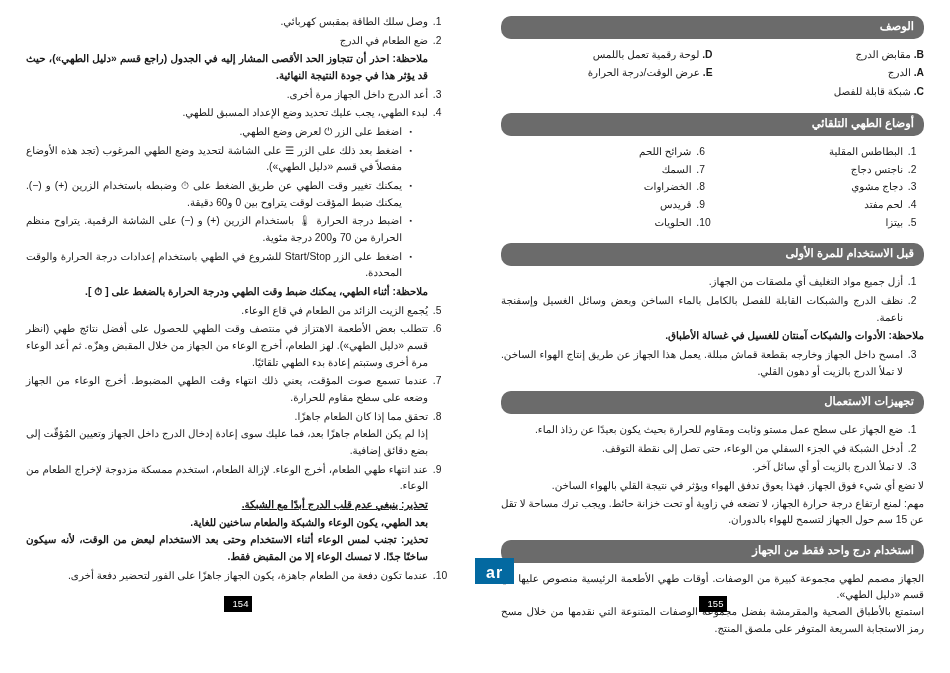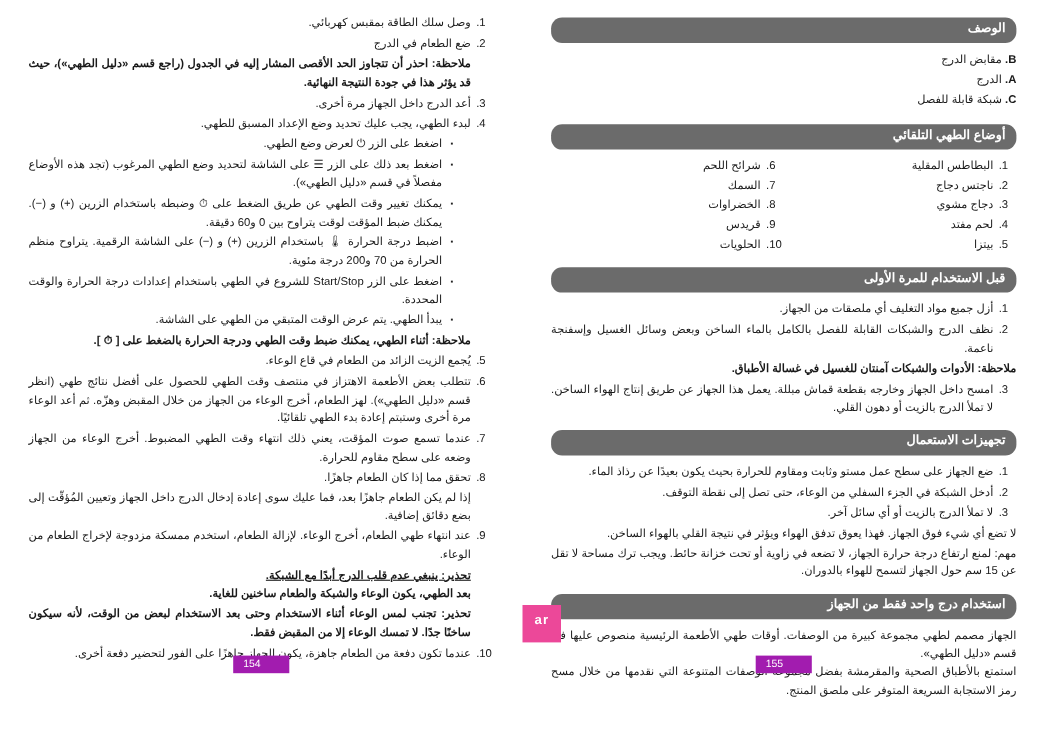--- a/index.html
+++ b/index.html
@@ -127,55 +127,61 @@
 
   .pagenum {
     position: absolute;
     bottom: 14px;
     left: 0;
     right: 0;
     text-align: center;
   }
   .pagenum span {
     display: inline-block;
-    background: #a21caf;
+    background: #000000;
     color: #fff;
     font-size: 9.5px;
-    padding: 2px 26px 3px 9px;
+    padding: 2px 3px 3px 9px;
     min-width: 16px;
     margin-top: 24px;
   }
 
   .lang-tab {
     position: absolute;
     left: 0;
     bottom: 42px;
-    background: #ec4899;
+    background: #0369a1;
     color: #fff;
-    font-size: 12px;
+    font-size: 16px;
     font-weight: bold;
-    padding: 6px 11px 14px 11px;
+    padding: 6px 11px 2px 11px;
     letter-spacing: 1px;
   }
 </style>
 </head>
 <body>
 
 <div class="page">
 
   <div class="col col-right">
 
     <div class="section-head first">الوصف</div>
 
     <div class="blk desc-cols">
       <div class="dc">
         <ul class="lettered">
           <li><span class="lbl">B.</span> <span>مقابض الدرج</span></li>
           <li><span class="lbl">A.</span> <span>الدرج</span></li>
           <li><span class="lbl">C.</span> <span>شبكة قابلة للفصل</span></li>
+        </ul>
+      </div>
+      <div class="dc">
+        <ul class="lettered">
+          <li><span class="lbl">D.</span> <span>لوحة رقمية تعمل باللمس</span></li>
+          <li><span class="lbl">E.</span> <span>عرض الوقت/درجة الحرارة</span></li>
         </ul>
       </div>
     </div>
 
     <div class="section-head">أوضاع الطهي التلقائي</div>
 
     <div class="blk two-col-list">
       <div class="half">
         <ol class="num latin">
           <li>البطاطس المقلية</li>
@@ -249,21 +255,20 @@
         <span>أعد الدرج داخل الجهاز مرة أخرى.</span>
       </li>
       <li>
         <span>لبدء الطهي، يجب عليك تحديد وضع الإعداد المسبق للطهي.</span>
         <ul class="dash">
           <li>اضغط على الزر ⏻ لعرض وضع الطهي.</li>
           <li>اضغط بعد ذلك على الزر ☰ على الشاشة لتحديد وضع الطهي المرغوب (تجد هذه الأوضاع مفصلاً في قسم «دليل الطهي»).</li>
           <li>يمكنك تغيير وقت الطهي عن طريق الضغط على ⏱ وضبطه باستخدام الزرين (+) و (−). يمكنك ضبط المؤقت لوقت يتراوح بين 0 و60 دقيقة.</li>
           <li>اضبط درجة الحرارة 🌡 باستخدام الزرين (+) و (−) على الشاشة الرقمية. يتراوح منظم الحرارة من 70 و200 درجة مئوية.</li>
           <li>اضغط على الزر Start/Stop للشروع في الطهي باستخدام إعدادات درجة الحرارة والوقت المحددة.</li>
-          <li>يبدأ الطهي. يتم عرض الوقت المتبقي من الطهي على الشاشة.</li>
         </ul>
         <p class="note" style="margin-top:2px;">ملاحظة: أثناء الطهي، يمكنك ضبط وقت الطهي ودرجة الحرارة بالضغط على [ ⏱ ].</p>
       </li>
       <li>
         <span>يُجمع الزيت الزائد من الطعام في قاع الوعاء.</span>
       </li>
       <li>
         <span>تتطلب بعض الأطعمة الاهتزاز في منتصف وقت الطهي للحصول على أفضل نتائج طهي (انظر قسم «دليل الطهي»). لهز الطعام، أخرج الوعاء من الجهاز من خلال المقبض وهزّه. ثم أعد الوعاء مرة أخرى وستبتم إعادة بدء الطهي تلقائيًا.</span>
       </li>
       <li>

